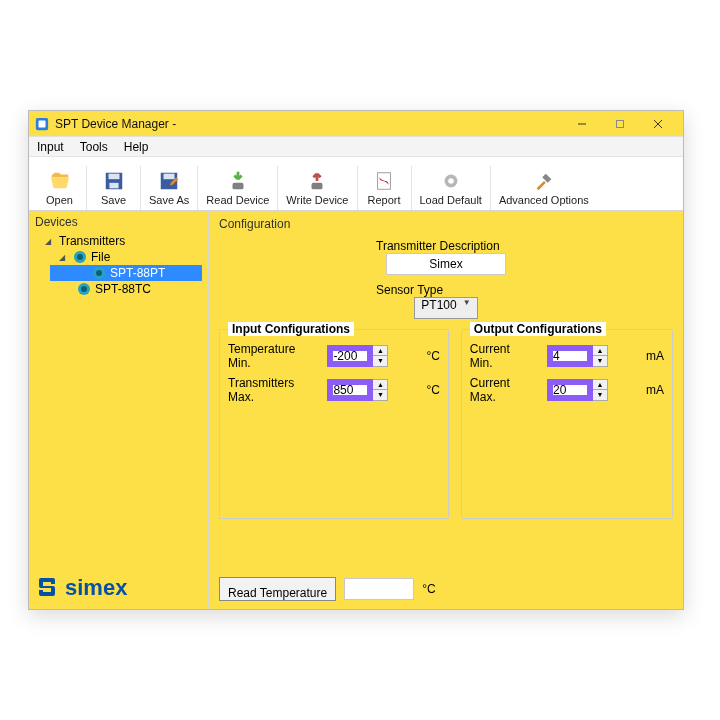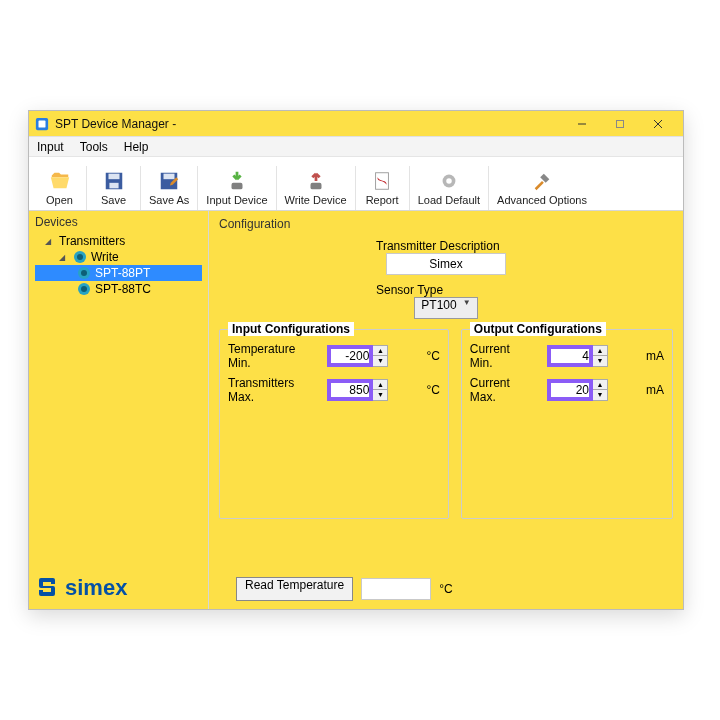--- a/index.html
+++ b/index.html
@@ -18,42 +18,42 @@
   .body { display: flex; height: calc(100% - 26px - 20px - 54px); }
   .sidebar { width: 180px; border-right: 1px solid #d6d6d6; padding: 4px 6px; position: relative; }
   .sidebar .sec-title { font-size: 12px; color: #333; margin-bottom: 4px; }
   .tree { font-size: 12px; }
   .tree .node { padding: 1px 0 1px 4px; display: flex; align-items: center; gap: 4px; }
   .tree .expander { width: 10px; font-size: 8px; color: #555; }
   .tree .tree-icon { width: 14px; height: 14px; }
   .tree .l1 { padding-left: 10px; }
   .tree .l2 { padding-left: 24px; }
   .tree .l3 { padding-left: 42px; }
-  .tree .selected { background: #2e8bff; color: #fff; }
+  .tree .selected { background: #2e8bff; color: #fff; margin-left: 15px; }
   .content { flex: 1; padding: 6px 10px 8px 10px; font-size: 12px; position: relative; }
   .content .sec-title { font-size: 12px; color: #333; margin-bottom: 8px; }
   .row { display: flex; align-items: center; margin-bottom: 8px; flex-direction: column; }
   .row .lbl { width: 140px; }
   .textbox { height: 22px; border: 1px solid #c9c9c9; background: #fff; padding: 0 6px; font-size: 12px; text-align: center; }
   .dropdown { display: inline-flex; height: 22px; border: 1px solid #9a9a9a; background: #eee; padding: 0 6px; font-size: 12px; }
   .dropdown .caret { margin-left: 6px; font-size: 8px; color: #444; }
   .panels { display: flex; gap: 12px; margin-top: 10px; }
   .panel { border: 1px solid #ccc; border-radius: 2px; flex: 1; padding: 8px; min-height: 190px; position: relative; }
   .panel-legend { position: relative; top: -16px; background: #fff; padding: 0 4px; font-weight: 600; font-size: 12px; display: inline-block; }
   .panel-body { margin-top: -10px; }
   .spinrow { display: flex; align-items: center; margin-bottom: 6px; gap: 32px; }
   .spinrow .lbl { flex: 1; }
   .spinner { display: flex; align-items: center; }
-  .spinner input { width: 46px; height: 22px; border: 4px solid #8b5cf6; text-align: right; padding-right: 0; font-size: 12px; }
+  .spinner input { width: 46px; height: 22px; border: 6px solid #8b5cf6; padding-right: 0; font-size: 12px; }
   .spinbtns { display: flex; flex-direction: column; border: 1px solid #aaa; border-left: none; }
   .spinbtns div { width: 14px; height: 10px; font-size: 7px; line-height: 10px; text-align: center; background: #f1f1f1; border-bottom: 1px solid #aaa; }
   .spinbtns div:last-child { border-bottom: none; }
   .unit { margin-left: 6px; }
   .readrow { position: absolute; bottom: 8px; left: 10px; display: flex; align-items: center; gap: 8px; }
-  .pushbtn { border: 1px solid #888; background: #f2f2f2; height: 24px; padding: 0 8px; font-size: 12px; display: flex; align-items: flex-start; margin-left: 17px; }
+  .pushbtn { border: 1px solid #888; background: #f2f2f2; height: 24px; padding: 0 8px; font-size: 12px; display: flex; align-items: flex-end; }
   .logo { position: absolute; bottom: 8px; left: 6px; display: flex; align-items: center; gap: 4px; font-weight: 700; color: #0551a5; font-size: 22px; text-transform: lowercase; }
   .logo svg { width: 26px; height: 26px; }
 </style>
 </head>
 <body>
 
 <div class="window">
 
   <div class="titlebar">
     <svg class="app-icon" viewBox="0 0 16 16">
@@ -107,21 +107,21 @@
           <rect x="6" y="4" width="12" height="6" fill="#dce4f2"></rect>
           <path fill="#d98a2b" d="M14 14l6-6 2 2-6 6-3 1z"></path>
         </svg>
       <span>Save As</span>
     </div>
     <div class="btn">
       <svg viewBox="0 0 24 24">
           <rect x="6" y="14" width="12" height="7" rx="2" fill="#808080"></rect>
           <path fill="#58b344" d="M12 2v8m0 0l-4-4m4 4l4-4" stroke="#58b344" stroke-width="3"></path>
         </svg>
-      <span>Input Device</span>
+      <span>Read Device</span>
     </div>
     <div class="btn">
       <svg viewBox="0 0 24 24">
           <rect x="6" y="14" width="12" height="7" rx="2" fill="#808080"></rect>
           <path d="M12 12V4m0 0l-4 4m4-4l4 4" stroke="#c0504d" stroke-width="3" fill="none"></path>
         </svg>
       <span>Write Device</span>
     </div>
     <div class="btn">
       <svg viewBox="0 0 24 24">
@@ -154,21 +154,21 @@
         <div class="node l1">
           <span class="expander">◢</span>
           <span>Transmitters</span>
         </div>
         <div class="node l2">
           <span class="expander">◢</span>
           <svg class="tree-icon" viewBox="0 0 14 14">
               <circle cx="7" cy="7" r="6" fill="#27a3c4"></circle>
               <circle cx="7" cy="7" r="3" fill="#0d5f77"></circle>
             </svg>
-          <span>Write</span>
+          <span>File</span>
         </div>
         <div class="node l3 selected">
           <svg class="tree-icon" viewBox="0 0 14 14">
               <circle cx="7" cy="7" r="6" fill="#27a3c4"></circle>
               <circle cx="7" cy="7" r="3" fill="#0d5f77"></circle>
             </svg>
           <span>SPT-88PT</span>
         </div>
         <div class="node l3">
           <svg class="tree-icon" viewBox="0 0 14 14">

